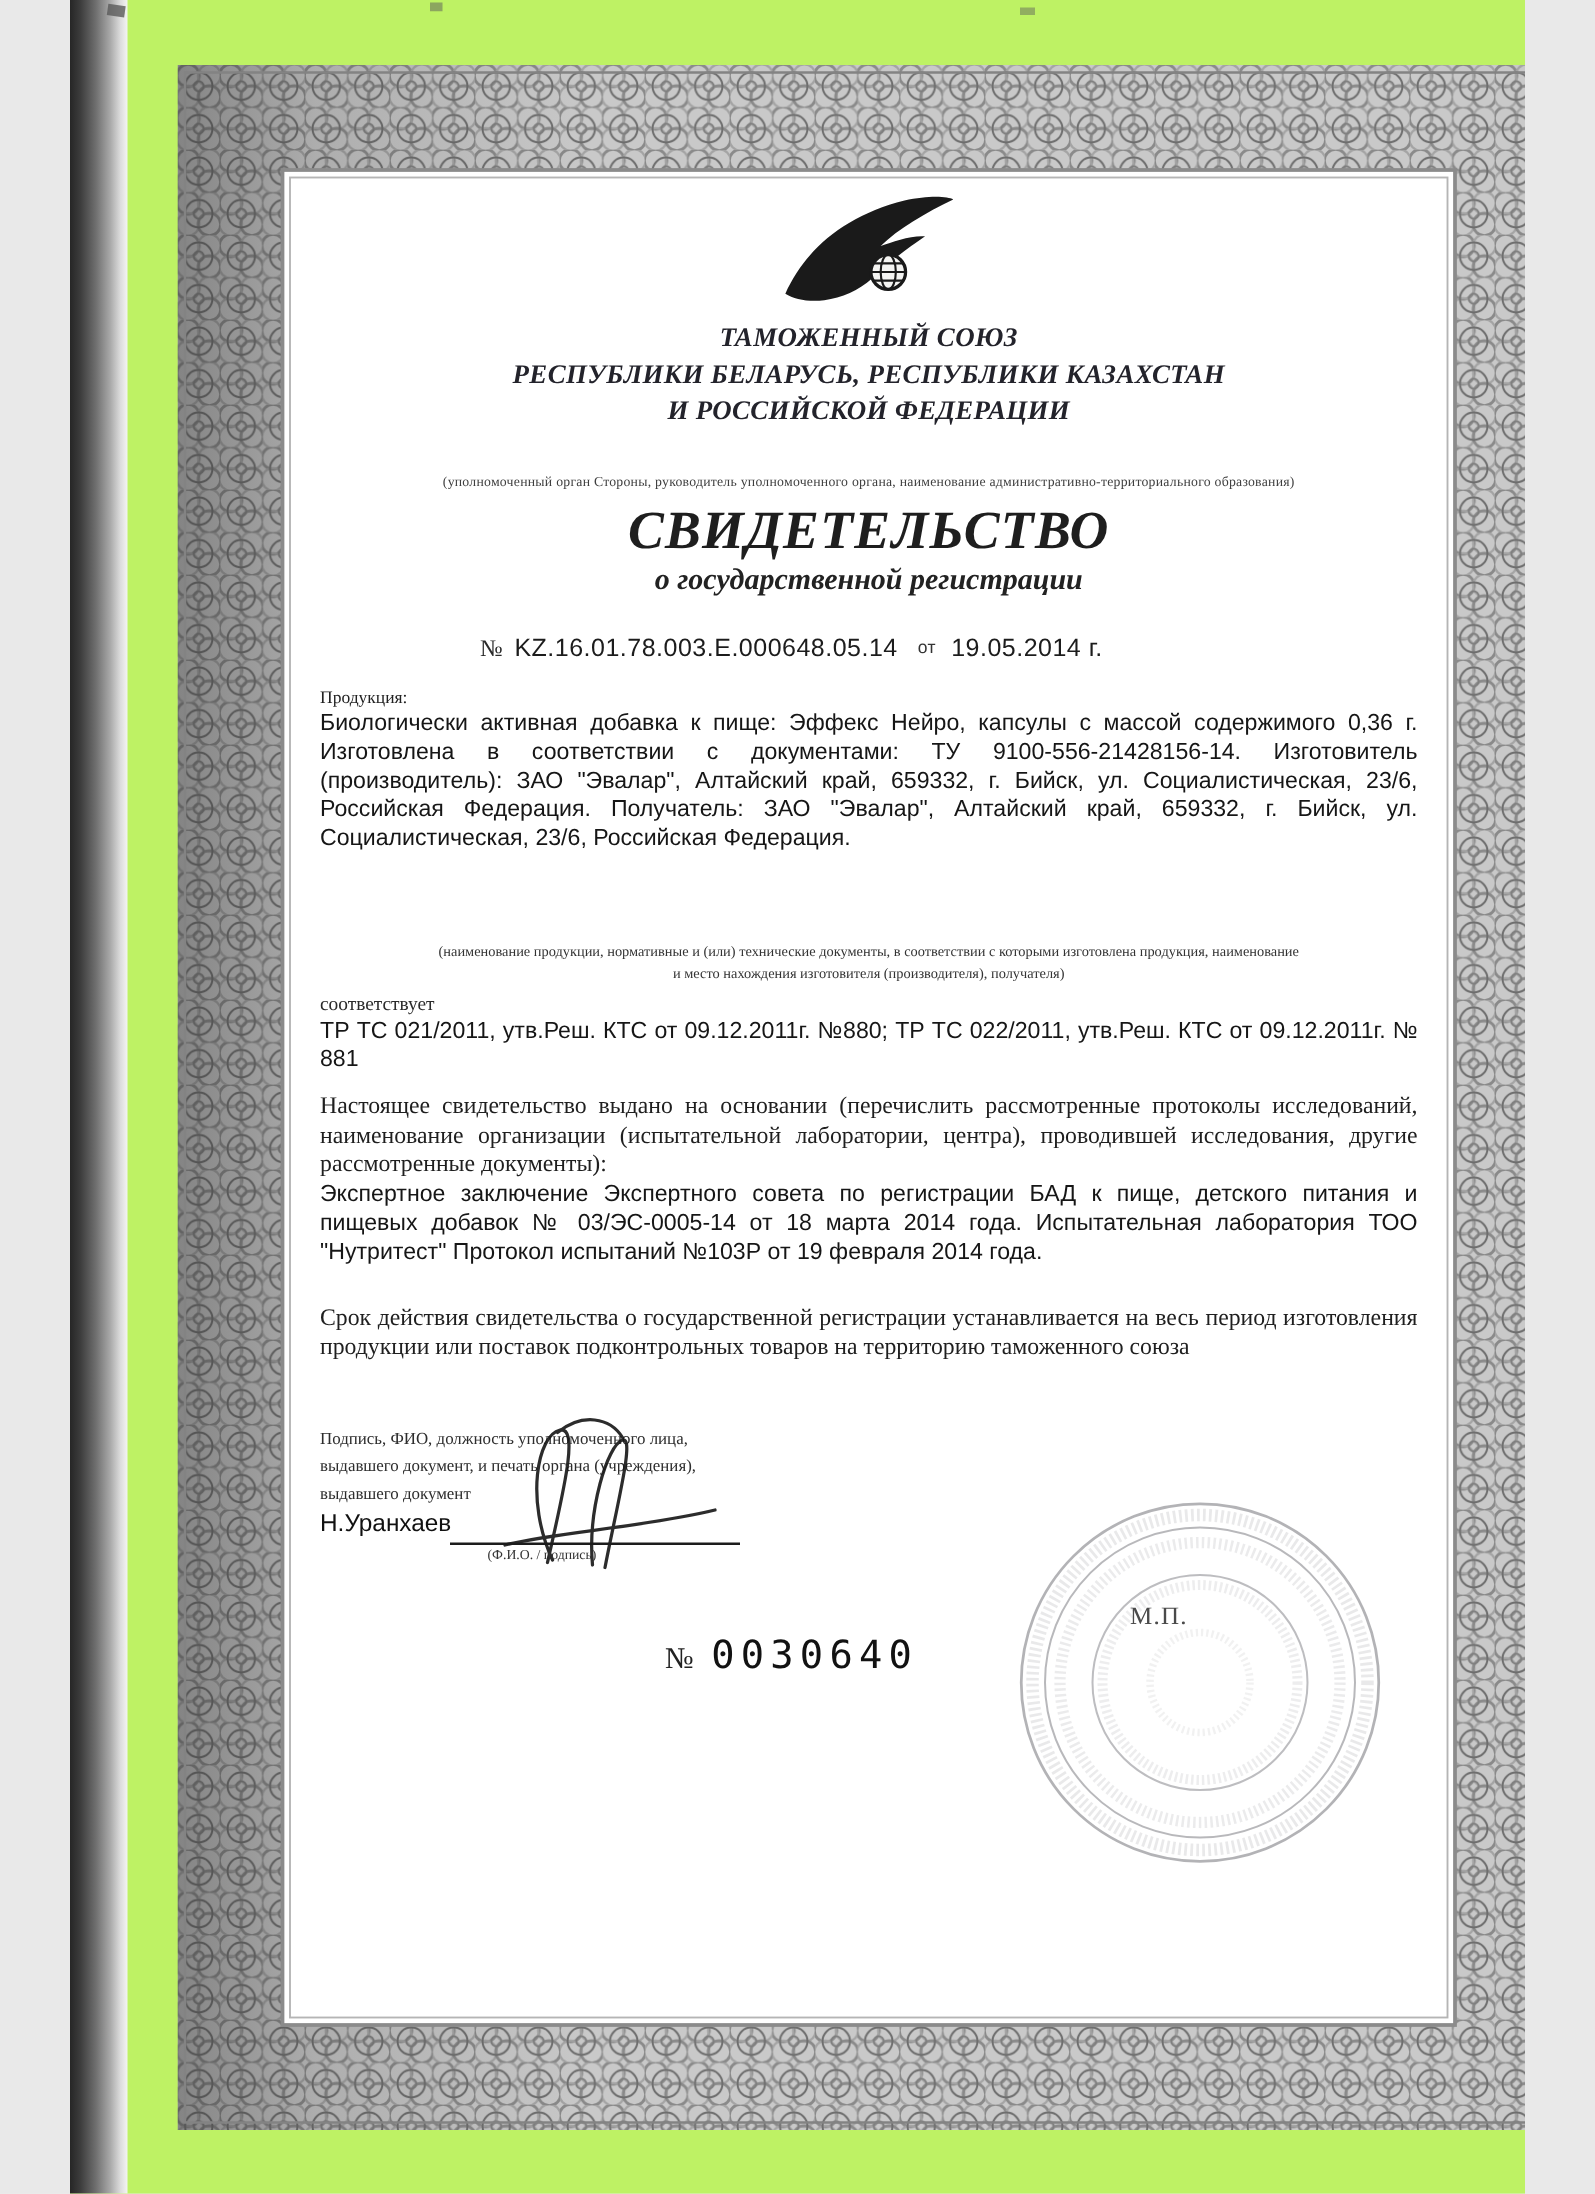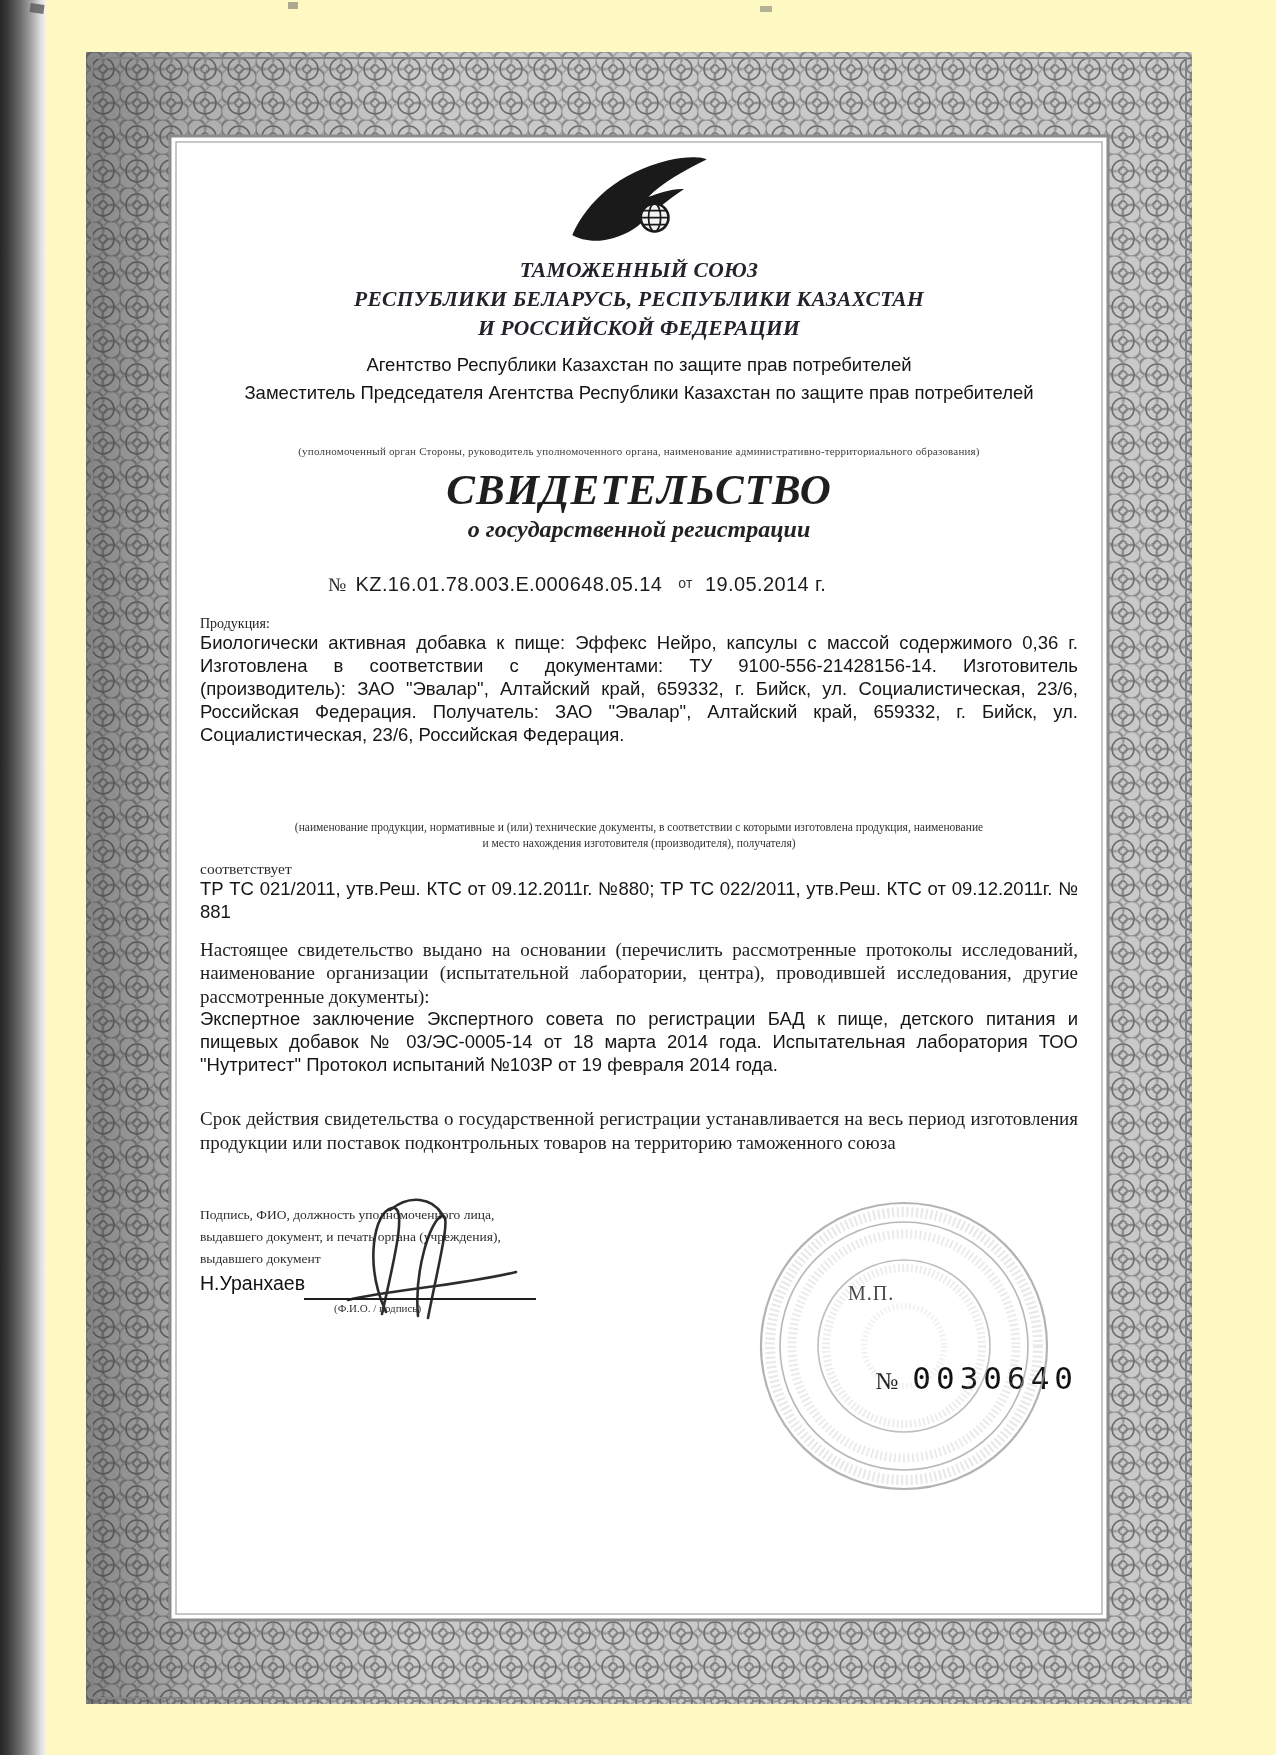--- a/index.html
+++ b/index.html
@@ -1,20 +1,20 @@
 <!DOCTYPE html>
 <html><head>
 <meta charset="utf-8">
 <style>
   * { margin:0; padding:0; box-sizing:border-box; }
   html,body { background:#e9e9e9; }
   body { font-family:"Liberation Sans", sans-serif; }
 
-  .page { position:relative; width:1276px; height:1755px; margin:0 auto;
-          background:#fef9c3; overflow:hidden; }
+  .page { position:relative; width:1164px; height:1755px; margin:0 auto;
+          background:#bef264; overflow:hidden; }
 
   
   .scan-strip { position:absolute; left:0; top:0; width:46px; height:100%;
     background:linear-gradient(90deg,#262626 0%,#3c3c3c 18%,#6f6f6f 45%,#a9a9a9 70%,#dddddd 88%,#f4f4f3 100%); }
   .artifact { position:absolute; background:#5a5a5a; opacity:.8; }
   .a1 { left:30px; top:4px; width:14px; height:9px; transform:rotate(8deg); }
   .a2 { left:288px; top:2px; width:10px; height:7px; opacity:.5; }
   .a3 { left:760px; top:6px; width:12px; height:6px; opacity:.45; }
 
   .frame { position:absolute; left:86px; top:52px; }
@@ -51,21 +51,21 @@
   .conform-label { margin-top:8px; font-family:"Liberation Serif", serif; font-size:15.5px; color:#2b2b2b; }
 
   .sig-area { position:relative; margin-top:50px; height:122px; }
   .sig-caption { font-family:"Liberation Serif", serif; font-size:13.5px; color:#2d2d2d; line-height:1.62; }
   .sig-name { position:absolute; left:0; top:68px; font-size:19.5px; color:#111; }
   .sig-scribble { position:absolute; left:90px; top:-18px; }
   .sig-line { position:absolute; left:104px; top:94px; width:232px; border-top:2px solid #1c1c1c; }
   .sig-line-caption { position:absolute; left:134px; top:98px; font-family:"Liberation Serif", serif;
     font-size:11px; color:#333; }
 
-  .doc-number { margin-top:34px; margin-left:276px; white-space:nowrap;text-align:right; }
+  .doc-number { margin-top:44px; margin-left:276px; white-space:nowrap; }
   .dn-label { font-family:"Liberation Serif", serif; font-size:24px; margin-right:14px; color:#222; }
   .dn-digits { font-family:"DejaVu Sans Mono", monospace; font-size:31px; letter-spacing:5px; color:#121212; }
 
   .stamp { position:absolute; left:748px; top:1196px; }
   .stamp-mp { position:absolute; left:848px; top:1282px; font-family:"Liberation Serif", serif;
     font-size:20px; color:#4a4a4a; letter-spacing:1px; }
 </style>
 </head>
 <body>
 
@@ -110,24 +110,20 @@
         <path d="M87,78 h32 M89,70 h28 M89,86 h28" stroke="#1a1a1a" stroke-width="2" fill="none"></path>
       </svg>
     </div>
 
     <div class="union-title">
       <div>ТАМОЖЕННЫЙ СОЮЗ</div>
       <div>РЕСПУБЛИКИ БЕЛАРУСЬ, РЕСПУБЛИКИ КАЗАХСТАН</div>
       <div>И РОССИЙСКОЙ ФЕДЕРАЦИИ</div>
     </div>
 
-    <div class="agency">
-      <div>Агентство Республики Казахстан по защите прав потребителей</div>
-      <div>Заместитель Председателя Агентства Республики Казахстан по защите прав потребителей</div>
-    </div>
 
     <div class="authority-note">(уполномоченный орган Стороны, руководитель уполномоченного органа, наименование административно-территориального образования)</div>
 
     <div class="main-title">СВИДЕТЕЛЬСТВО</div>
     <div class="sub-title">о государственной регистрации</div>
 
     <div class="reg-line">
       <span class="num-label">№</span><span>KZ.16.01.78.003.E.000648.05.14</span><span class="date-label">от</span><span>19.05.2014 г.</span>
     </div>
 

